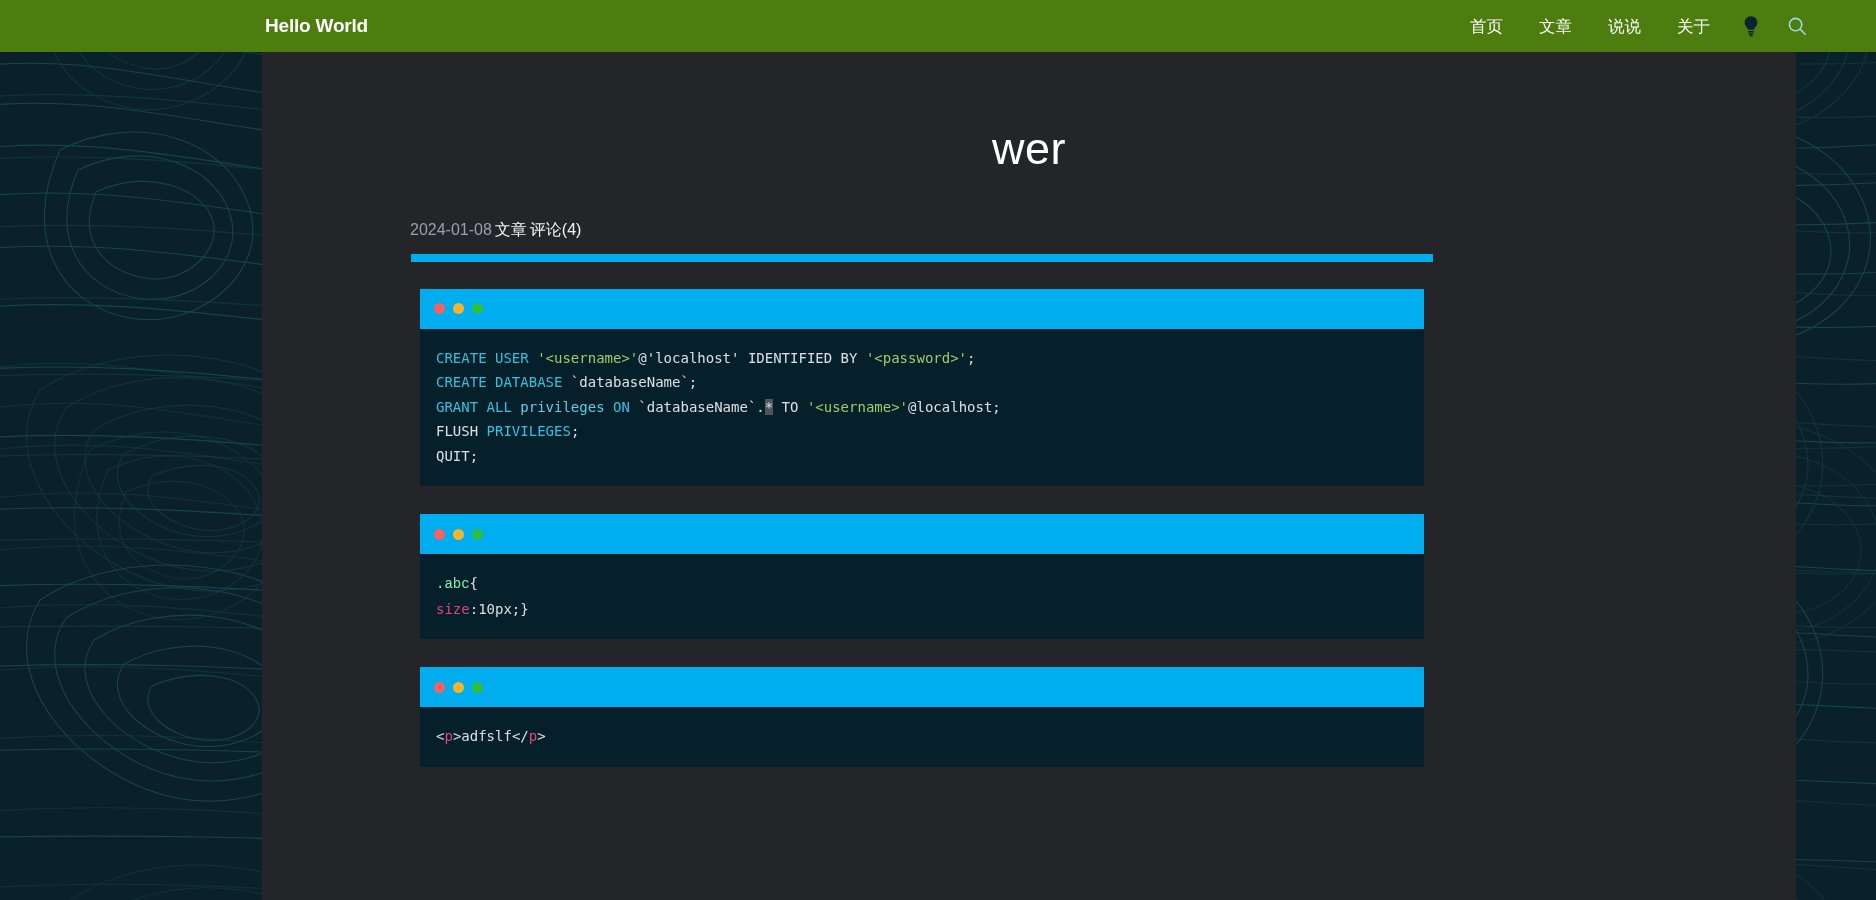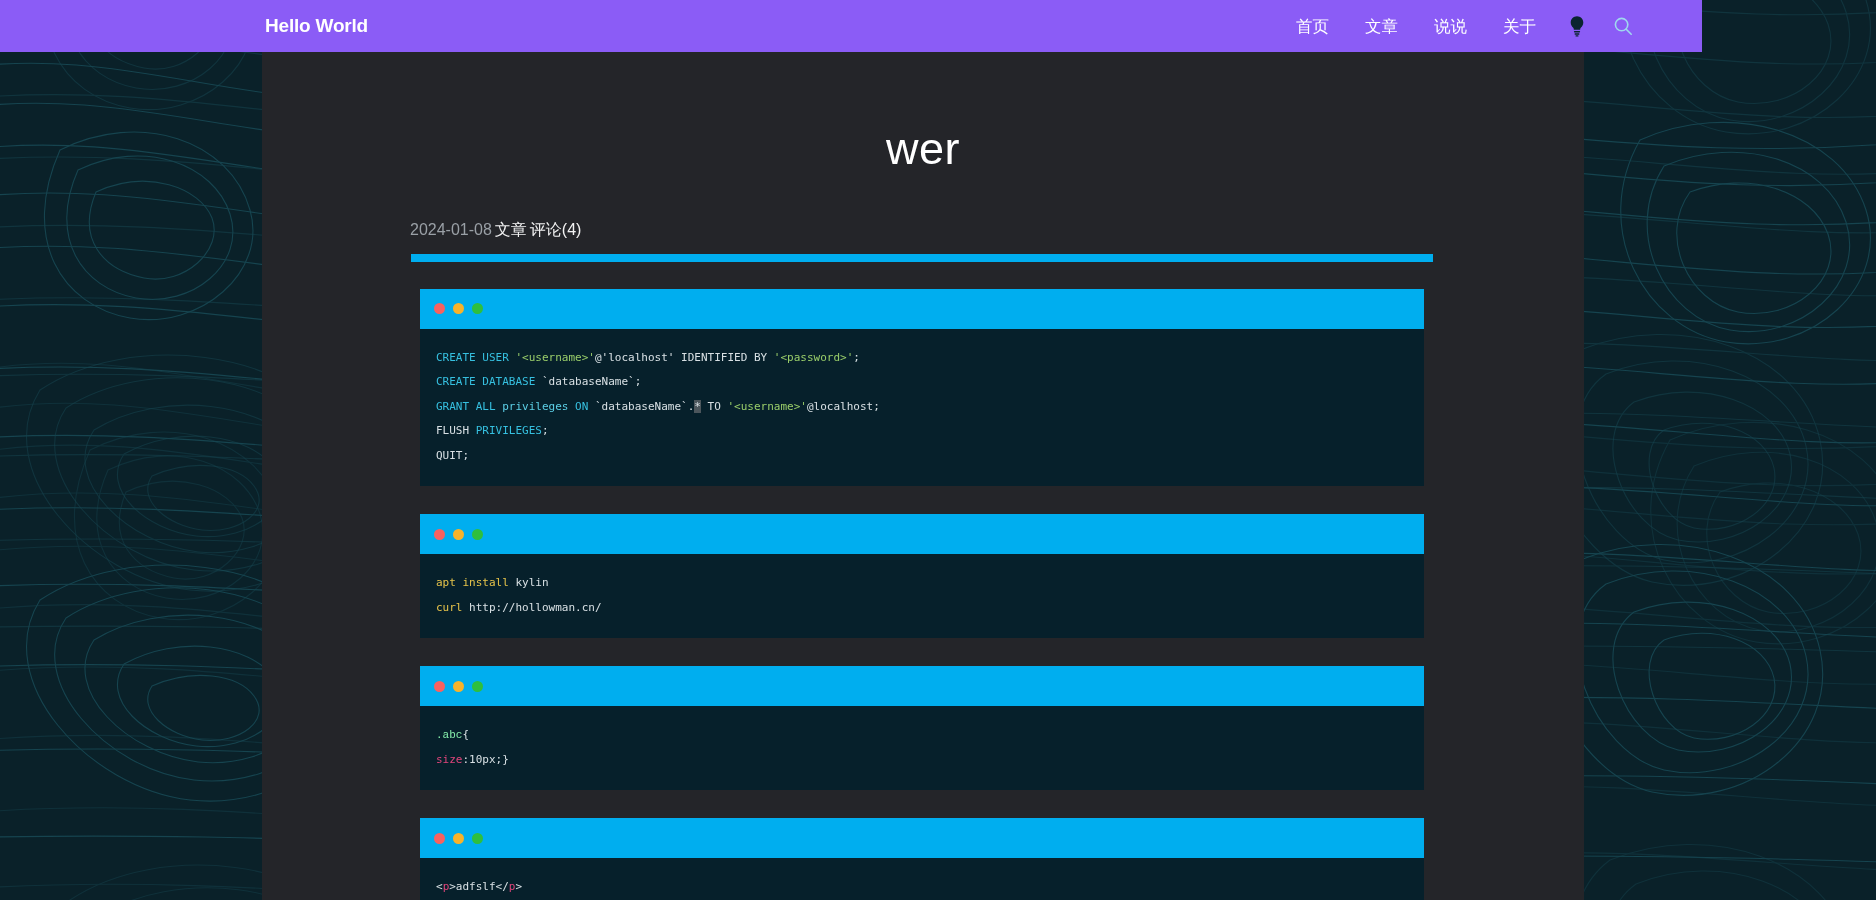--- a/index.html
+++ b/index.html
@@ -24,23 +24,23 @@
     height: 900px;
     background: #0a2129;
     z-index: 0;
   }
   #topo-bg svg { display: block; width: 100%; height: 100%; }
 
   
   #site-header {
     position: absolute;
     top: 0; left: 0;
-    width: 1702px;
+    width: 1876px;
     height: 52px;
-    background: #8b5cf6;
+    background: #4d7c0f;
     z-index: 30;
     display: flex;
     align-items: center;
   }
   #brand {
     position: absolute;
     left: 265px;
     font-size: 19px;
     font-weight: bold;
     color: #ffffff;
@@ -72,21 +72,21 @@
     cursor: pointer;
   }
   #bulb-icon svg { display:block; }
   #search-icon svg { display:block; }
 
   
   #content-panel {
     position: absolute;
     top: 52px;
     left: 262px;
-    width: 1322px;
+    width: 1534px;
     height: 848px;
     background: #242529;
     z-index: 10;
   }
 
   #post-title {
     margin-top: 72px;
     text-align: center;
     color: #ffffff;
     font-size: 45px;
@@ -135,21 +135,21 @@
     padding-left: 14px;
     gap: 8px;
   }
   .dot { width: 11px; height: 11px; border-radius: 50%; }
   .dot-red { background: #f9615f; }
   .dot-yellow { background: #f7b32b; }
   .dot-green { background: #2fbf3d; }
 
   .code-body {
     font-family: "DejaVu Sans Mono", monospace;
-    font-size: 11px;
+    font-size: 14px;
     line-height: 24.5px;
     color: #d8e0e4;
     padding: 17px 30px 18px 16px;
     white-space: pre;
     overflow: hidden;
   }
 
   
   .t-kw      { color: #36c0e0; }   
   .t-kw2     { color: #5ccfe6; }   
@@ -265,28 +265,20 @@
   <div id="meta-divider"></div>
 
   <div id="code-blocks">
       <div class="code-block">
         <div class="code-titlebar">
           <span class="dot dot-red" style="background: rgb(249, 97, 95);"></span>
           <span class="dot dot-yellow" style="background: rgb(247, 179, 43);"></span>
           <span class="dot dot-green" style="background: rgb(47, 191, 61);"></span>
         </div>
         <pre class="code-body"><div><span class="t-kw">CREATE USER </span><span class="t-str">'&lt;username&gt;'</span><span class="t-plain">@</span><span class="t-plain">'localhost'</span><span class="t-plain"> IDENTIFIED BY </span><span class="t-str">'&lt;password&gt;'</span><span class="t-plain">;</span></div><div><span class="t-kw">CREATE DATABASE </span><span class="t-plain">`databaseName`;</span></div><div><span class="t-kw">GRANT ALL </span><span class="t-kw2">privileges</span><span class="t-kw"> ON </span><span class="t-plain">`databaseName`.</span><span class="t-mark">*</span><span class="t-plain"> TO </span><span class="t-str">'&lt;username&gt;'</span><span class="t-plain">@localhost;</span></div><div><span class="t-plain">FLUSH </span><span class="t-kw">PRIVILEGES</span><span class="t-plain">;</span></div><div><span class="t-plain">QUIT;</span></div></pre>
-      </div>
-      <div class="code-block">
-        <div class="code-titlebar">
-          <span class="dot dot-red" style="background: rgb(249, 97, 95);"></span>
-          <span class="dot dot-yellow" style="background: rgb(247, 179, 43);"></span>
-          <span class="dot dot-green" style="background: rgb(47, 191, 61);"></span>
-        </div>
-        <pre class="code-body"><div><span class="t-cmd">apt</span><span class="t-plain"> </span><span class="t-cmd">install</span><span class="t-plain"> kylin</span></div><div><span class="t-cmd">curl</span><span class="t-plain"> http://hollowman.cn/</span></div></pre>
       </div>
       <div class="code-block">
         <div class="code-titlebar">
           <span class="dot dot-red" style="background: rgb(249, 97, 95);"></span>
           <span class="dot dot-yellow" style="background: rgb(247, 179, 43);"></span>
           <span class="dot dot-green" style="background: rgb(47, 191, 61);"></span>
         </div>
         <pre class="code-body"><div><span class="t-sel">.abc</span><span class="t-plain">{</span></div><div><span class="t-prop">size</span><span class="t-plain">:10px;}</span></div></pre>
       </div>
       <div class="code-block">

